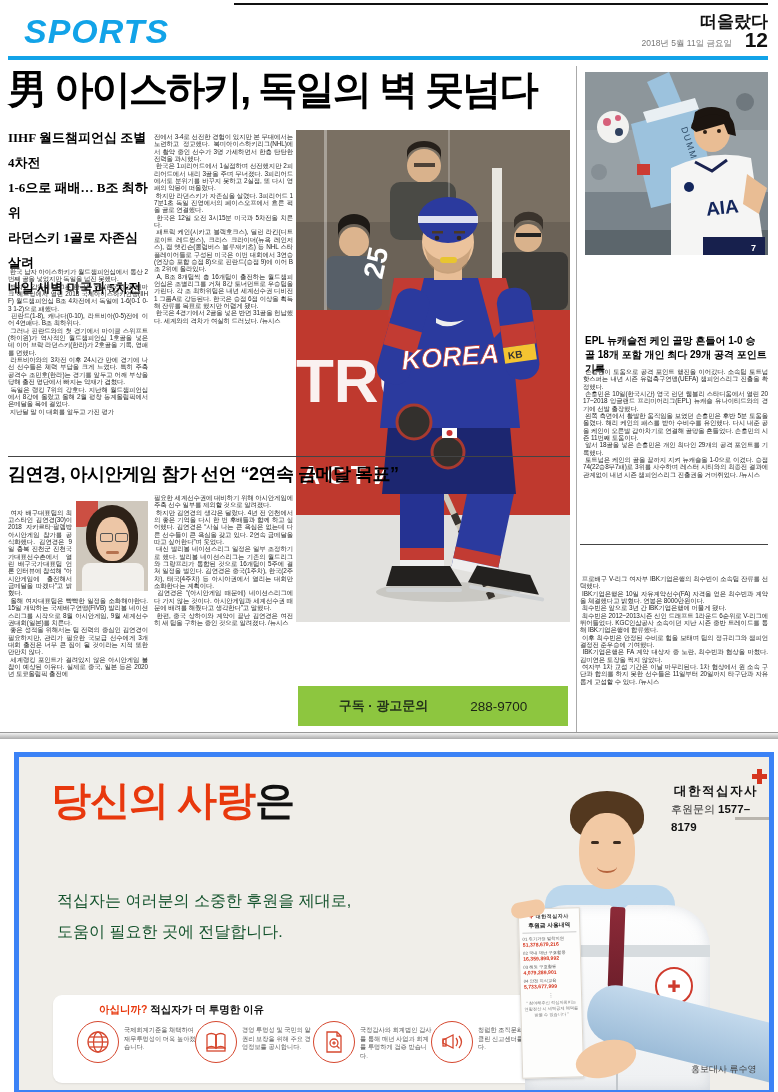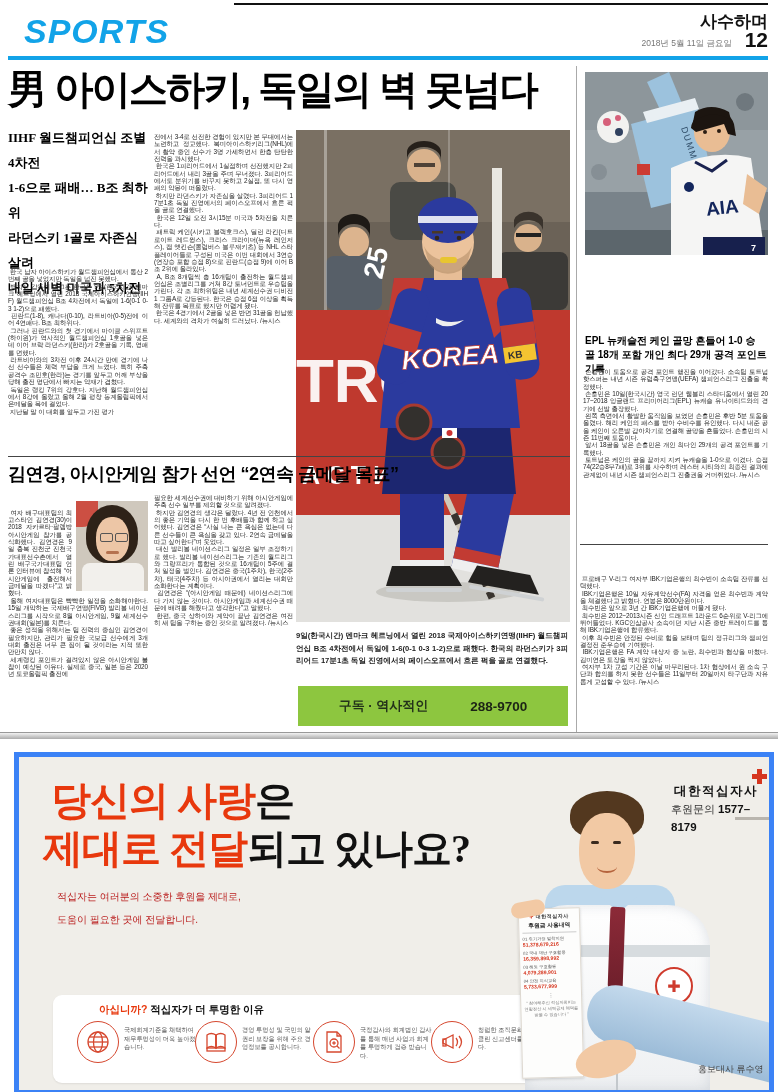--- a/index.html
+++ b/index.html
@@ -19,37 +19,37 @@
   .page-num{right:10px;top:28px;font-size:21px;font-weight:700;color:#111;}
   .blue-rule{left:8px;top:56px;width:760px;height:4px;background:#12A3E8;}
   
   .hl-main{left:8px;top:66px;width:564px;font-size:40px;font-weight:900;letter-spacing:-2px;line-height:1.15;color:#000;transform:scaleX(.98);transform-origin:left;}
   .subheads{left:8px;top:125px;width:142px;font-size:13px;font-weight:700;line-height:25px;color:#000;white-space:pre-line;}
   .col{overflow:hidden;}
   .hockey-photo{left:296px;top:130px;width:274px;height:492px;background:#786e60;overflow:hidden;}
   .caption{left:296px;top:630px;width:272px;font-size:7.6px;line-height:12.5px;font-weight:600;color:#222;}
   .green-box{left:298px;top:686px;width:270px;height:40px;background:#8DC63F;display:flex;align-items:center;justify-content:center;gap:5px;}
   .green-box .lbl{font-size:13px;font-weight:800;color:#23321a;}
-  .green-box .ph{font-size:13.5px;font-weight:700;color:#1c2416;margin-left:37px;}
+  .green-box .ph{font-size:13.5px;font-weight:400;color:#1c2416;margin-left:37px;}
   
   .hl-kim{left:8px;top:462px;width:560px;font-size:18px;font-weight:800;letter-spacing:-0.5px;color:#000;}
   .kim-photo{float:right;width:72px;height:90px;margin:0 0 3px 4px;position:relative;background:#cfc8bd;overflow:hidden;}
   
   .v-rule{left:576px;top:66px;height:672px;}
   .son-photo{left:585px;top:72px;width:183px;height:183px;overflow:hidden;background:#98a1a6;}
   .hl-son{left:585px;top:262px;width:185px;font-size:17px;font-weight:700;line-height:37px;letter-spacing:-1.2px;color:#000;white-space:pre-line;}
   .son-sub{left:585px;top:334px;width:185px;font-size:10px;font-weight:700;line-height:14px;color:#000;white-space:pre-line;}
   .hl-ibk{left:580px;top:552px;width:188px;font-size:11px;font-weight:800;letter-spacing:-0.5px;color:#000;}
   
   .page-bottom-rule{left:0;top:732px;width:778px;height:6px;background:linear-gradient(#f2f2f2,#ababab);border-top:1px solid #999;}
   .ad{left:14px;top:752px;width:750px;height:333px;background:#F0EEE9;border:5px solid #3b82f6;overflow:hidden;}
   .ad-h{font-family:"Liberation Serif","DejaVu Serif",serif;font-weight:700;font-size:40px;letter-spacing:-1px;line-height:1;}
   .ad-red{color:#E8380D;}
   .ad-blk{color:#111;}
-  .ad-sub{font-size:10px;line-height:23px;color:#b91c1c;white-space:pre-line;}
+  .ad-sub{font-size:16px;line-height:31px;color:#14532d;white-space:pre-line;}
   .brand{font-size:12.5px;font-weight:800;letter-spacing:1.5px;color:#111;}
   .brand-cross{width:15px;height:15px;position:absolute;}
   .brand-cross:before{content:"";position:absolute;left:5px;top:0;width:5px;height:15px;background:#D6361F;}
   .brand-cross:after{content:"";position:absolute;left:0;top:5px;width:15px;height:5px;background:#D6361F;}
   .phone-lbl{font-size:11px;color:#333;}
   .phone-num{font-size:11.5px;font-weight:800;color:#111;}
   .tiny-bar{width:34px;height:3px;background:#b9b5ae;}
   
   .reasons{left:34px;top:238px;width:527px;height:88px;background:#fff;border-radius:9px;box-shadow:0 1px 2px rgba(0,0,0,.08);}
   .reasons-title{position:absolute;left:46px;top:8px;font-size:10.5px;font-weight:800;}
@@ -58,30 +58,30 @@
   .r-txt{width:72px;font-size:6.2px;line-height:8.6px;color:#555;padding-top:5px;}
   
   .skin{background:#f2c9a4;}
   .receipt{left:501px;top:151px;width:62px;height:170px;background:#fdfdfc;border:1px solid #ddd8d0;transform:rotate(-1.5deg);padding:4px 3px;box-sizing:border-box;box-shadow:0 1px 3px rgba(0,0,0,.18);z-index:3;}
   .rc-title{font-size:5px;font-weight:800;color:#333;letter-spacing:.5px;text-align:center;}
   .rc-sub{font-size:5.8px;font-weight:800;color:#222;text-align:center;margin:2px 0 3px;padding-bottom:2px;border-bottom:.5px solid #ccc;}
   .rc-lbl{font-size:4.3px;color:#555;}
   .rc-amt{font-size:5.2px;font-weight:800;color:#D6361F;margin-bottom:3px;}
   .rc-ell{font-size:5px;color:#888;text-align:center;}
   .rc-quote{font-size:4.2px;line-height:6px;color:#777;text-align:center;margin-top:2px;}
-  .ambassador{font-size:9px;color:#444;z-index:4;margin-left:7px;}
+  .ambassador{font-size:9px;color:#444;z-index:4;}
 </style>
 </head>
 <body>
 
 <div class="page">
 
   <div class="abs top-rule"></div>
   <div class="abs sports-logo">SPORTS</div>
-  <div class="abs paper-name">사수하며</div>
+  <div class="abs paper-name">떠올랐다</div>
   <div class="abs dateline">2018년 5월 11일 금요일</div>
   <div class="abs page-num">12</div>
   <div class="abs blue-rule"></div>
 
   <div class="abs hl-main">男 아이스하키, 독일의 벽 못넘다</div>
   <div class="abs subheads serif">IIHF 월드챔피언십 조별 4차전
 1-6으로 패배… B조 최하위
 라던스키 1골로 자존심 살려
 내일 새벽 미국과 5차전</div>
   <div class="abs col body-txt just" style="left:8px;top:268px;width:140px;height:188px;">&nbsp;한국 남자 아이스하키가 월드챔피언십에서 통산 2번째 골을 넣었지만 독일을 넘진 못했다.
@@ -177,24 +177,23 @@
       <ellipse cx="152" cy="90" rx="30" ry="23" fill="#2b3a9e"></ellipse>
       <rect x="122" y="86" width="60" height="7" fill="#ffffff" opacity=".85"></rect>
       <circle cx="141" cy="108" r="2.3" fill="#33271c"></circle>
         <circle cx="163" cy="108" r="2.3" fill="#33271c"></circle>
       <rect x="136" y="101" width="11" height="2.5" fill="#4a3826"></rect>
         <rect x="158" y="101" width="11" height="2.5" fill="#4a3826"></rect>
       <rect x="144" y="127" width="17" height="6" rx="3" fill="#e8c530"></rect>
     </svg>
   </div>
 
-  <div class="abs caption just">9일(한국시간) 덴마크 헤르닝에서 열린 2018 국제아이스하키연맹(IIHF) 월드챔피언십 B조 4차전에서 독일에 1-6(0-1 0-3 1-2)으로 패했다. 한국의 라던스키가 3피리어드 17분1초 독일 진영에서의 페이스오프에서 흐른 퍽을 골로 연결했다.</div>
 
   <div class="abs green-box">
-    <span class="lbl">구독 · 역사적인</span>
+    <span class="lbl">구독 · 광고문의</span>
     <span class="ph">288-9700</span>
   </div>
 
   <div class="abs rule-dark" style="left:8px;top:456px;width:562px;"></div>
   <div class="abs hl-kim">김연경, 아시안게임 참가 선언 “2연속 금메달 목표”</div>
   <div class="abs col body-txt just" style="left:8px;top:494px;width:140px;height:240px;">
     <span class="kim-photo">
       <span class="abs" style="left:-4px;top:-4px;width:26px;height:30px;background:#cc4f43;border-radius:0 0 60% 0;"></span>
       <span class="abs" style="left:10px;top:4px;width:52px;height:58px;background:#2e2218;border-radius:50% 50% 42% 42%;"></span>
       <span class="abs" style="left:20px;top:16px;width:33px;height:44px;background:#edc6a6;border-radius:46%;"></span>
@@ -268,23 +267,20 @@
 &nbsp;IBK기업은행은 FA 계약 대상자 중 노란, 최수빈과 협상을 마쳤다. 김미연은 도장을 찍지 않았다.
 &nbsp;여자부 1차 교섭 기간은 이날 마무리된다. 1차 협상에서 원 소속 구단과 합의를 하지 못한 선수들은 11일부터 20일까지 타구단과 자유롭게 교섭할 수 있다.  /뉴시스</div>
 
   <div class="abs page-bottom-rule"></div>
 
   <div class="abs ad">
 
     <div class="abs ad-h" style="left:32px;top:24px;">
       <span class="ad-red">당신의 사랑</span><span class="ad-blk">은</span>
     </div>
-    <div class="abs ad-h" style="left:24px;top:72px;">
-      <span class="ad-red">제대로 전달</span><span class="ad-blk">되고 있나요?</span>
-    </div>
     <div class="abs ad-sub" style="left:38px;top:128px;">적십자는 여러분의 소중한 후원을 제대로,
 도움이 필요한 곳에 전달합니다.</div>
 
     <div class="abs brand" style="left:655px;top:26px;">대한적십자사</div>
     <div class="abs brand-cross" style="left:733px;top:12px;"></div>
     <div class="abs" style="left:652px;top:42px;">
       <span class="phone-lbl">후원문의 </span><span class="phone-num">1577–8179</span>
     </div>
     <div class="abs tiny-bar" style="left:716px;top:60px;"></div>
 

